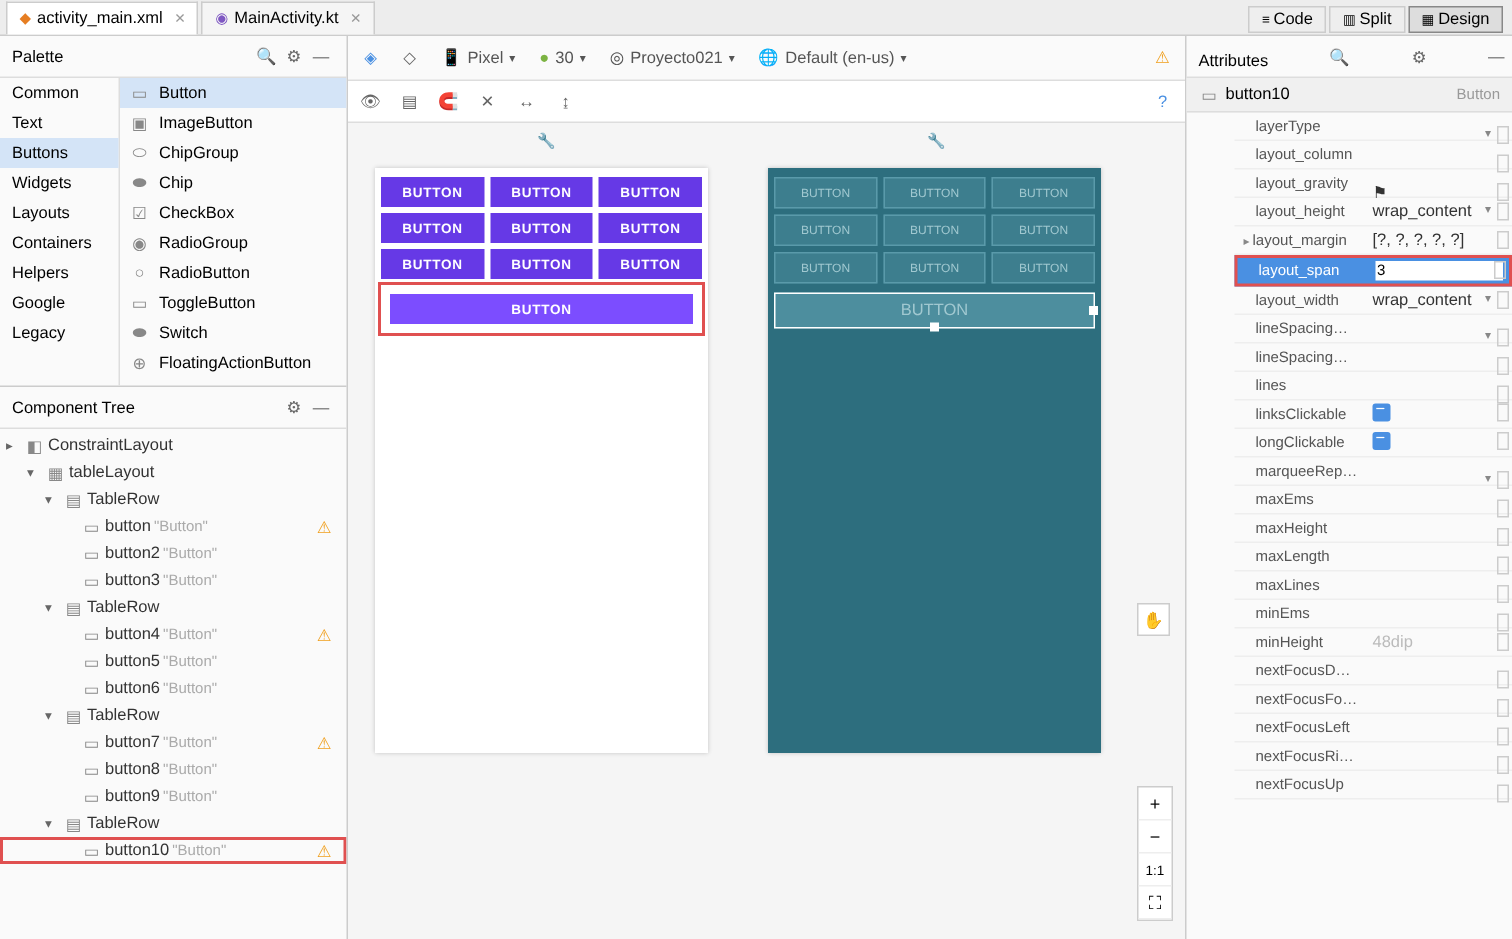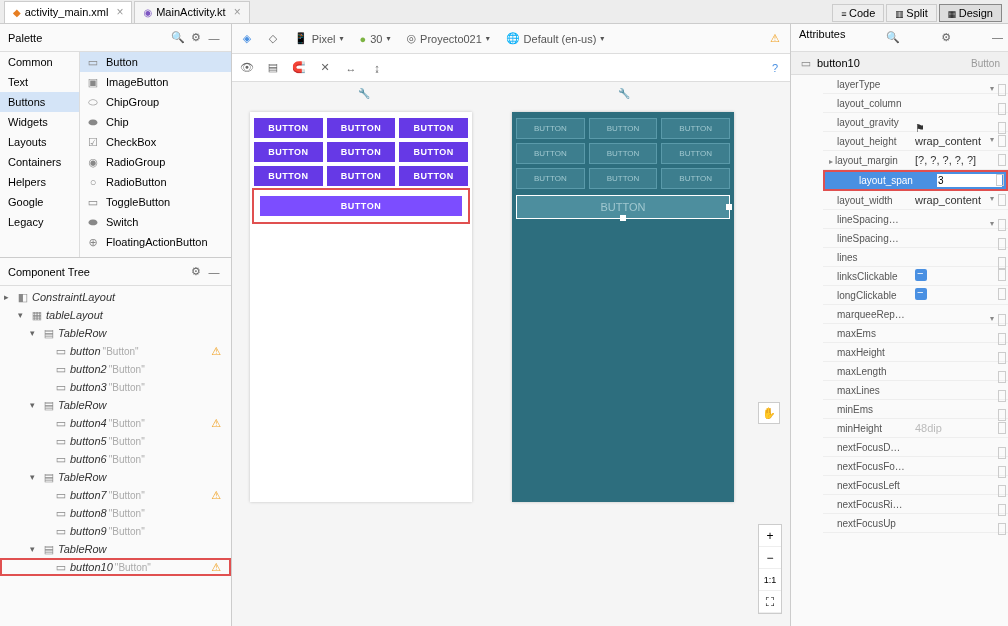--- a/index.html
+++ b/index.html
@@ -22,21 +22,21 @@
 .palette-items { flex: 1; overflow: auto; }
 .palette-item { display: flex; align-items: center; gap: 6px; padding: 3px 6px; cursor: pointer; }
 .palette-item.selected { background: #d4e4f7; }
 .item-icon { width: 14px; height: 14px; display: inline-flex; align-items: center; justify-content: center; color: #888; }
 .tree-header { display: flex; align-items: center; padding: 4px 8px; border-bottom: 1px solid #ddd; height: 28px; }
 .tree { flex: 1; overflow: auto; padding: 2px 0; }
 .tree-row { display: flex; align-items: center; padding: 2px 4px; cursor: pointer; gap: 2px; }
 .tree-row.highlighted { border: 2px solid #e05050; padding: 0 2px; }
 .tree-indent { display: inline-block; }
 .tree-arrow { width: 10px; color: #666; font-size: 9px; }
-.tree-label { color: #333; font-style: italic; }
+.tree-label { color: #333; }
 .tree-sub { color: #aaa; font-size: 10px; }
 .warn { margin-left: auto; margin-right: 6px; color: #f0a020; font-size: 11px; }
 .toolbar { display: flex; align-items: center; padding: 2px 6px; gap: 8px; background: #fafafa; border-bottom: 1px solid #ddd; height: 30px; }
 .tb-item { display: flex; align-items: center; gap: 4px; padding: 2px 4px; cursor: pointer; color: #555; }
 .toolbar2 { display: flex; align-items: center; padding: 2px 6px; gap: 8px; background: #fff; border-bottom: 1px solid #ddd; height: 28px; }
 .tb-icon { width: 18px; height: 18px; display: flex; align-items: center; justify-content: center; color: #666; cursor: pointer; }
 .canvas { flex: 1; display: flex; gap: 40px; padding: 30px 18px; position: relative; background: #f5f5f5; overflow: hidden; }
 .device { background: #fff; width: 222px; height: 390px; box-shadow: 0 0 3px rgba(0,0,0,0.2); position: relative; }
 .btn-purple { background: #6639e6; color: #fff; font-size: 9px; font-weight: bold; padding: 5px 10px; margin: 2px; border: none; letter-spacing: 0.5px; }
 .btn-row { display: flex; padding: 0 2px; }
@@ -44,31 +44,31 @@
 .btn-wide { width: calc(100% - 8px); margin: 4px; }
 .redbox { border: 2px solid #e05050; padding: 2px; margin: 0 2px; }
 .blueprint { background: #2d6e7e; width: 222px; height: 390px; box-shadow: 0 0 3px rgba(0,0,0,0.2); position: relative; }
 .bp-row { display: flex; padding: 0 2px; }
 .bp-btn { flex: 1; background: #3d7e8e; color: #a0c8d0; font-size: 8px; padding: 5px 4px; margin: 2px; text-align: center; border: 1px solid #5a9aaa; }
 .bp-wide { width: calc(100% - 8px); margin: 4px; background: #4d8e9e; color: #a0c8d0; font-size: 8px; padding: 5px; text-align: center; border: 1px solid #fff; position: relative; }
 .bp-handle { position: absolute; width: 6px; height: 6px; background: #fff; }
 .view-mode { position: absolute; top: 4px; right: 6px; display: flex; gap: 2px; }
 .vm-btn { background: #eee; border: 1px solid #ccc; padding: 2px 8px; font-size: 10px; cursor: pointer; }
 .vm-btn.active { background: #ddd; border-color: #888; }
-.attr-header { display: flex; align-items: flex-start; padding: 4px 8px; border-bottom: 1px solid #ddd; height: 28px; gap: 41px; }
+.attr-header { display: flex; align-items: flex-end; padding: 4px 8px; border-bottom: 1px solid #ddd; height: 28px; gap: 41px; }
 .attr-component { display: flex; align-items: center; padding: 4px 8px; border-bottom: 1px solid #ddd; background: #f0f0f0; }
 .attr-type { margin-left: auto; color: #999; font-size: 10px; }
 .attr-list { flex: 1; overflow: auto; }
 .attr-row { display: flex; align-items: center; border-bottom: 1px solid #eee; height: 19px; margin-left: 32px; }
 .attr-name { width: 88px; padding: 2px 6px; color: #555; font-size: 10px; overflow: hidden; text-overflow: ellipsis; white-space: nowrap; }
 .attr-val { flex: 1; padding: 2px 4px; font-size: 10px; color: #333; position: relative; }
 .attr-row.selected { background: #4a90e2; }
 .attr-row.selected .attr-name { color: #fff; }
 .attr-row.selected .attr-val input { width: 100%; border: none; padding: 1px; font-size: 10px; }
-.attr-row.highlighted { border: 2px solid #e05050; height: 21px; padding-left: 20px; }
+.attr-row.highlighted { border: 2px solid #e05050; height: 21px; }
 .attr-dropdown { position: absolute; right: 14px; font-size: 8px; color: #888; }
 .attr-flag { position: absolute; right: 2px; width: 8px; height: 12px; border: 1px solid #ccc; }
 .attr-check { display: inline-block; width: 12px; height: 12px; background: #4a90e2; border-radius: 2px; position: relative; }
 .attr-check::after { content: "−"; color: #fff; position: absolute; left: 2px; top: -2px; font-size: 11px; }
 .zoom-ctrl { position: absolute; right: 8px; bottom: 12px; display: flex; flex-direction: column; background: #fff; border: 1px solid #ccc; }
 .zoom-ctrl > div { width: 22px; height: 22px; display: flex; align-items: center; justify-content: center; border-bottom: 1px solid #eee; cursor: pointer; font-size: 12px; }
 .pan-icn { position: absolute; right: 10px; top: 320px; width: 22px; height: 22px; background: #fff; border: 1px solid #ccc; display: flex; align-items: center; justify-content: center; }
 .wrench { position: absolute; font-size: 10px; color: #888; }
 </style>
 </head>

